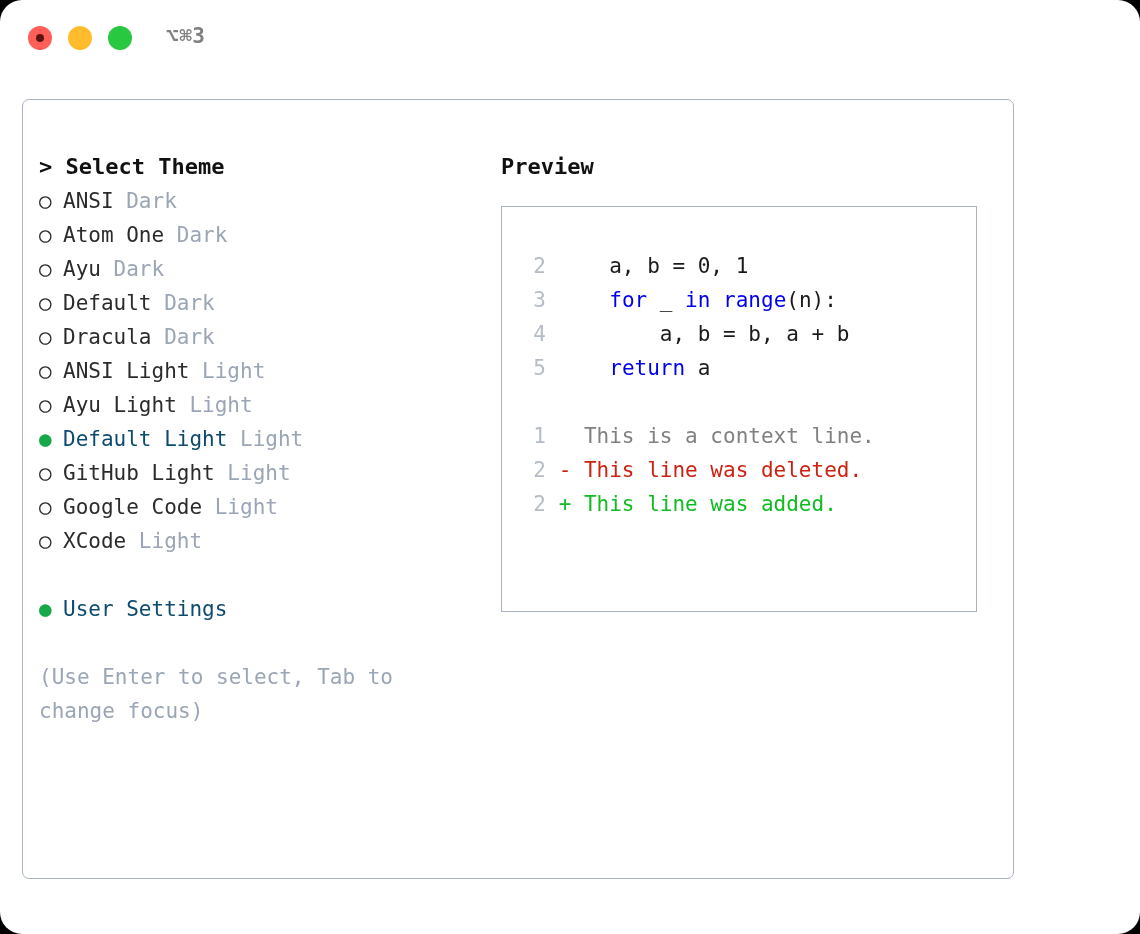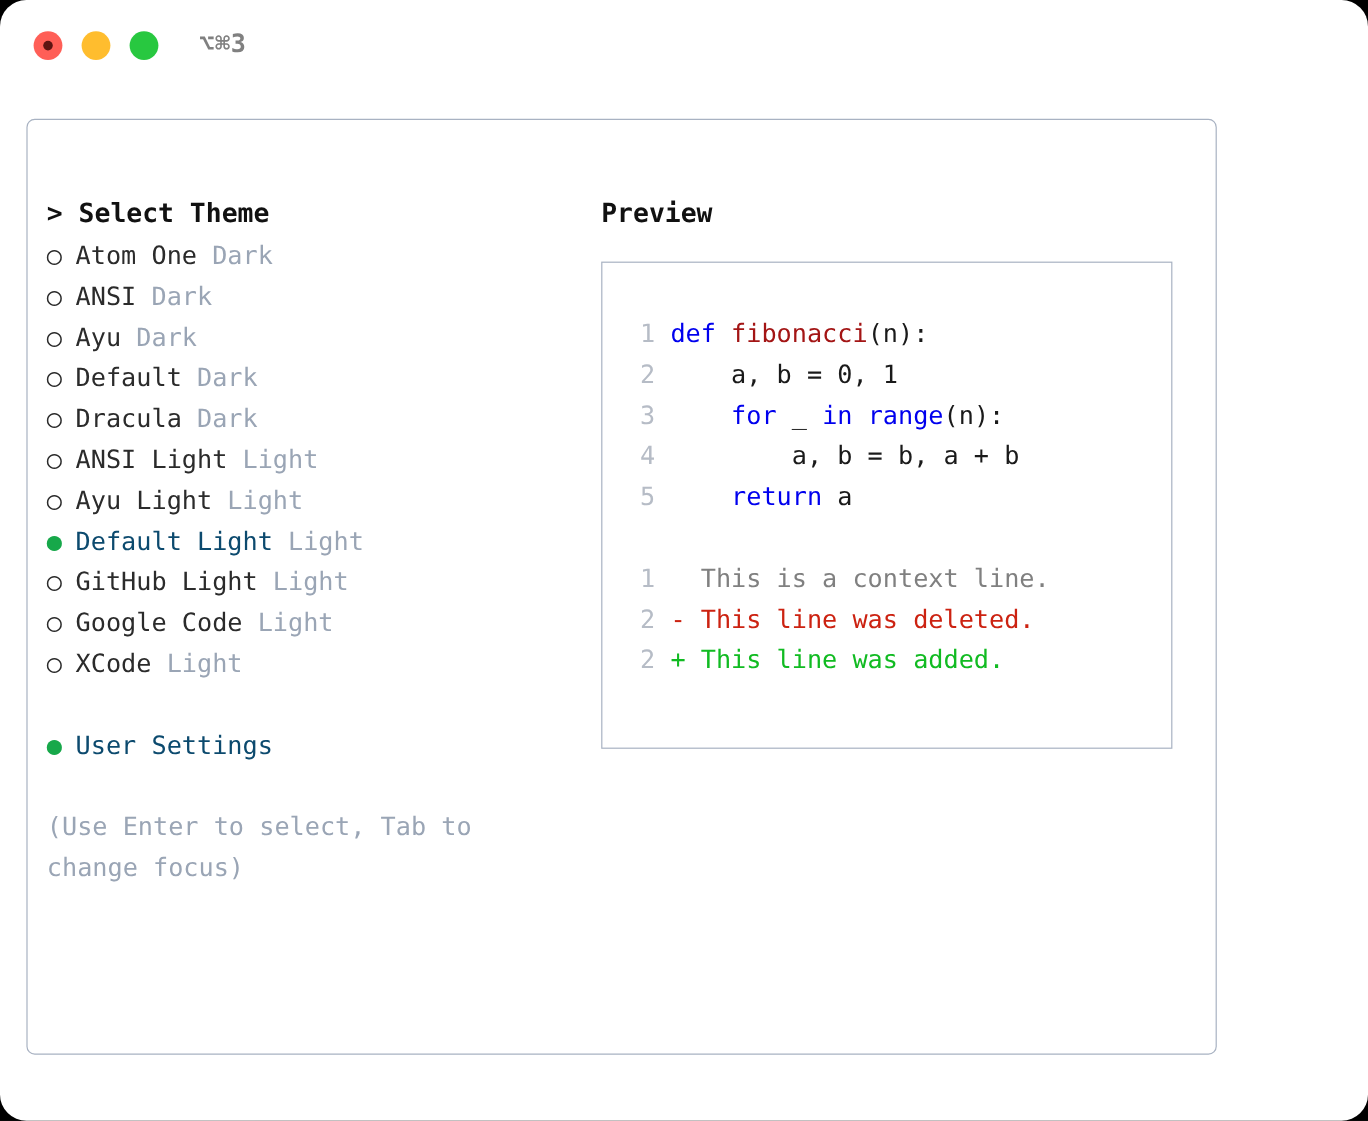--- a/index.html
+++ b/index.html
@@ -71,21 +71,21 @@
     width: 992px;
     height: 780px;
     border: 1.5px solid #a8b2c2;
     border-radius: 7px;
     box-sizing: border-box;
     background: #ffffff;
   }
 
   .columns {
     position: absolute;
-    left: 0; top: 12px;
+    left: 0; top: 0;
     width: 100%;
     height: 100%;
   }
 
   
   .left-col {
     position: absolute;
     left: 16px;
     top: 50px;
     width: 450px;
@@ -186,22 +186,22 @@
     <div class="traffic traffic-green"></div>
     <div class="shortcut">⌥⌘3</div>
   </div>
 
   <div class="panel">
     <div class="columns">
 
       <div class="left-col">
         <div class="section-head">&gt; Select Theme</div>
         <div id="theme-list">
+            <div class="opt-row"><span class="marker">○</span><span class="opt-label">ANSI</span><span class="opt-tag"> Dark</span></div>
             <div class="opt-row"><span class="marker">○</span><span class="opt-label">Atom One</span><span class="opt-tag"> Dark</span></div>
-            <div class="opt-row"><span class="marker">○</span><span class="opt-label">ANSI</span><span class="opt-tag"> Dark</span></div>
             <div class="opt-row"><span class="marker">○</span><span class="opt-label">Ayu</span><span class="opt-tag"> Dark</span></div>
             <div class="opt-row"><span class="marker">○</span><span class="opt-label">Default</span><span class="opt-tag"> Dark</span></div>
             <div class="opt-row"><span class="marker">○</span><span class="opt-label">Dracula</span><span class="opt-tag"> Dark</span></div>
             <div class="opt-row"><span class="marker">○</span><span class="opt-label">ANSI Light</span><span class="opt-tag"> Light</span></div>
             <div class="opt-row"><span class="marker">○</span><span class="opt-label">Ayu Light</span><span class="opt-tag"> Light</span></div>
             <div class="opt-row selected"><span class="marker sel">●</span><span class="opt-label">Default Light</span><span class="opt-tag"> Light</span></div>
             <div class="opt-row"><span class="marker">○</span><span class="opt-label">GitHub Light</span><span class="opt-tag"> Light</span></div>
             <div class="opt-row"><span class="marker">○</span><span class="opt-label">Google Code</span><span class="opt-tag"> Light</span></div>
             <div class="opt-row"><span class="marker">○</span><span class="opt-label">XCode</span><span class="opt-tag"> Light</span></div>
           </div>
@@ -211,21 +211,20 @@
             <div class="opt-row selected"><span class="marker sel">●</span><span class="opt-label">User Settings</span></div>
           </div>
 
         <div class="hint">(Use Enter to select, Tab to change focus)</div>
       </div>
 
       <div class="right-col">
         <div class="preview-title">Preview</div>
         <div class="code-box">
           <div id="code-lines">
-              <div class="code-line"><span class="lno">1</span> <span class="kw">def </span><span class="fn">fibonacci</span><span class="plain">(n):</span></div>
               <div class="code-line"><span class="lno">2</span> <span class="plain">    a, b = 0, 1</span></div>
               <div class="code-line"><span class="lno">3</span> <span class="plain">    </span><span class="kw">for</span><span class="plain"> _ </span><span class="kw">in</span><span class="plain"> </span><span class="kw">range</span><span class="plain">(n):</span></div>
               <div class="code-line"><span class="lno">4</span> <span class="plain">        a, b = b, a + b</span></div>
               <div class="code-line"><span class="lno">5</span> <span class="plain">    </span><span class="kw">return</span><span class="plain"> a</span></div>
             </div>
           <div class="gap"></div>
           <div id="diff-lines">
               <div class="code-line"><span class="lno">1</span> <span class="ctx">  This is a context line.</span></div>
               <div class="code-line"><span class="lno">2</span> <span class="del">- This line was deleted.</span></div>
               <div class="code-line"><span class="lno">2</span> <span class="add">+ This line was added.</span></div>

